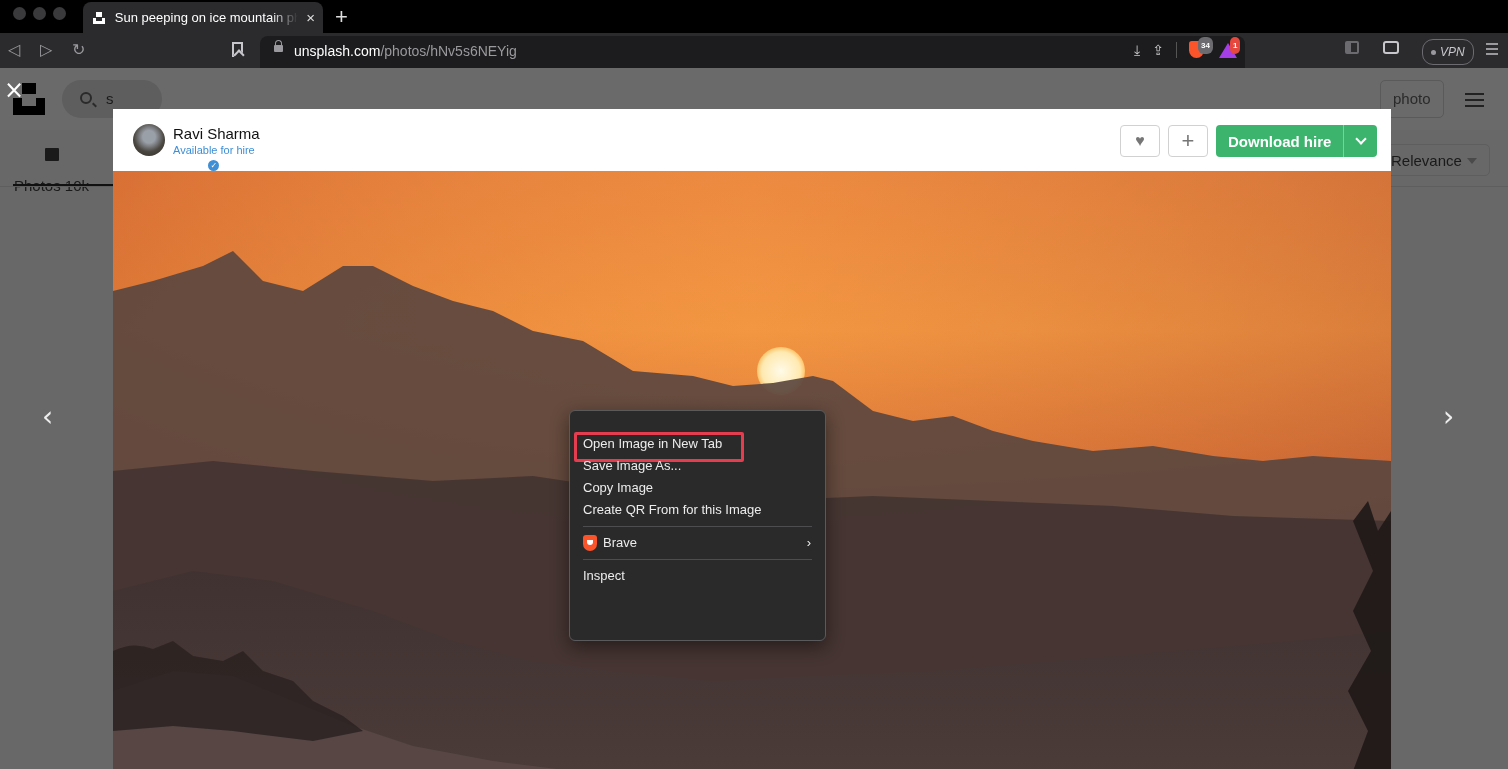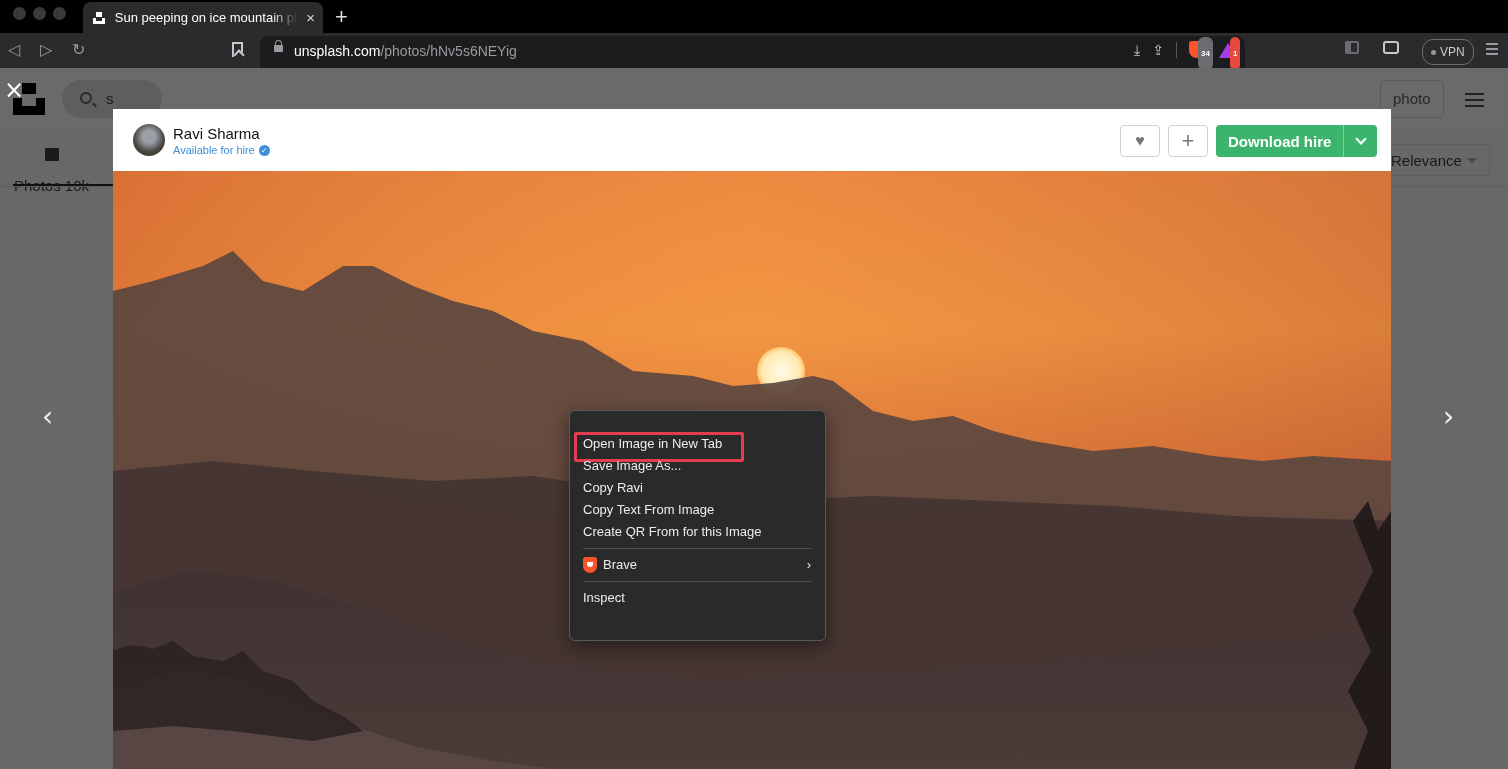--- a/index.html
+++ b/index.html
@@ -24,30 +24,30 @@
   .urlbar { position: absolute; left: 260px; top: 3px; width: 985px; height: 41px; background: #1c1c1e; border-radius: 8px; }
   .lock-icon { position: absolute; left: 14px; top: 9px; width: 9px; height: 7px; background: #9a9a9e; border-radius: 1px; }
   .lock-icon::before { content: ""; position: absolute; left: 1px; top: -5px; width: 5px; height: 5px; border: 1.5px solid #9a9a9e; border-bottom: none; border-radius: 4px 4px 0 0; }
   .url { position: absolute; left: 34px; top: 7px; font-size: 14px; color: #fff; }
   .url .path { color: #9a9a9e; }
   .url-actions { position: absolute; right: 8px; top: 5px; display: flex; align-items: center; gap: 12px; }
   .url-icon { color: #c8c8cc; font-size: 14px; cursor: pointer; }
   .url-sep { width: 1px; height: 16px; background: #555; }
   .shield { position: relative; width: 18px; height: 18px; }
   .shield .lion { width: 15px; height: 17px; background: #fb542b; border-radius: 3px 3px 8px 8px; }
-  .badge { position: absolute; top: -4px; left: 9px; font-size: 8px; color: #fff; border-radius: 6px; padding: 12px 3px; font-weight: bold; }
+  .badge { position: absolute; top: -4px; left: 9px; font-size: 8px; color: #fff; border-radius: 6px; padding: 4px 3px; font-weight: bold; }
   .badge.gray { background: #6b6b70; }
   .badge.red { background: #e5483f; left: 11px; }
   .rewards { position: relative; width: 18px; height: 18px; }
   .rewards .tri { width: 0; height: 0; border-left: 9px solid transparent; border-right: 9px solid transparent; border-bottom: 15px solid #a43fe8; margin-top: 2px; }
   .rt-icon { position: absolute; top: 8px; cursor: pointer; }
   .sidebar-icon { left: 1345px; width: 14px; height: 13px; border: 2px solid #6b6b70; border-radius: 2px; }
   .sidebar-icon::before { content: ""; position: absolute; left: 0; top: 0; width: 4px; height: 9px; background: #6b6b70; }
   .wallet-icon { left: 1383px; width: 16px; height: 13px; border: 2px solid #c8c8cc; border-radius: 3px; }
-  .vpn-btn { position: absolute; left: 1422px; top: 6px; height: 26px; border: 1px solid #6b6b70; border-radius: 11px; padding: 0 8px; font-size: 12px; color: #c8c8cc; display: flex; align-items: center; gap: 4px; cursor: pointer; }
+  .vpn-btn { position: absolute; left: 1422px; top: 6px; height: 26px; border: 1px solid #6b6b70; border-radius: 11px; padding: 0 8px; font-size: 12px; color: #c8c8cc; display: flex; align-items: center; gap: 4px; cursor: pointer; font-style: italic; }
   .vpn-dot { width: 5px; height: 5px; border-radius: 50%; background: #9a9a9e; }
   .menu-icon { position: absolute; left: 1486px; top: 10px; width: 12px; }
   .menu-icon span { display: block; height: 2px; background: #9a9a9e; margin-bottom: 3px; }
 
   
   .page { position: absolute; left: 0; top: 68px; width: 1508px; height: 701px; background: #686868; overflow: hidden; }
   .page-header { position: absolute; left: 0; top: 0; width: 1508px; height: 62px; background: #6a6a6a; }
   .logo { position: absolute; left: 13px; top: 15px; width: 32px; height: 32px; }
   .logo .t { position: absolute; left: 9px; top: 0; width: 14px; height: 11px; background: #000; }
   .logo .bl { position: absolute; left: 0; top: 15px; width: 32px; height: 17px; background: #000; }
@@ -66,21 +66,21 @@
   .filter-line { position: absolute; left: 0; top: 118px; width: 1508px; height: 1px; background: #5e5e5e; }
   .relevance { position: absolute; left: 1380px; top: 76px; width: 110px; height: 32px; border: 1px solid #5e5e5e; border-radius: 5px; font-size: 15px; color: #1a1a1a; padding: 7px 0 0 10px; }
   .relevance .caret { position: absolute; right: 12px; top: 13px; width: 0; height: 0; border-left: 5px solid transparent; border-right: 5px solid transparent; border-top: 6px solid #4a4a4a; }
   .nav-arrow { position: absolute; color: #eee; font-size: 28px; cursor: pointer; font-family: "DejaVu Sans", sans-serif; }
 
   
   .modal { position: absolute; left: 113px; top: 0; width: 1278px; height: 701px; background: #fff; overflow: hidden; margin-top: 41px; }
   .modal-header { position: absolute; left: 0; top: 0; width: 1278px; height: 62px; background: #fff; }
   .avatar { position: absolute; left: 20px; top: 15px; width: 32px; height: 32px; border-radius: 50%; background: radial-gradient(circle at 50% 40%, #9aa0a8 0 25%, #4a4640 60%, #2e2a25 100%); }
   .author-name { position: absolute; left: 60px; top: 16px; font-size: 15px; color: #111; }
-  .hire { position: absolute; left: 60px; top: 35px; font-size: 11px; color: #3e8fd6; display: flex; align-items: center; gap: 4px; cursor: pointer; }
+  .hire { position: absolute; left: 60px; top: 35px; font-size: 11px; color: #3e8fd6; display: flex; align-items: center; gap: 4px; cursor: pointer; flex-direction: column; }
   .verified-icon { width: 11px; height: 11px; border-radius: 50%; background: #3e8fd6; color: #fff; font-size: 8px; text-align: center; line-height: 11px; }
   .hdr-btn { position: absolute; top: 16px; width: 40px; height: 32px; border: 1px solid #d1d1d1; border-radius: 4px; background: #fff; cursor: pointer; display: flex; align-items: center; justify-content: center; color: #767676; }
   .heart { font-size: 16px; color: #767676; }
   .plus { font-size: 22px; color: #767676; line-height: 22px; }
   .download-group { position: absolute; left: 1103px; top: 16px; height: 32px; display: flex; }
   .download-btn { background: #3cb46e; color: #fff; font-size: 15px; font-weight: bold; height: 32px; padding: 0 12px; border-radius: 4px 0 0 4px; display: flex; align-items: center; cursor: pointer; }
   .download-caret { background: #3cb46e; width: 34px; height: 32px; border-left: 1px solid #7ad19f; border-radius: 0 4px 4px 0; display: flex; align-items: center; justify-content: center; cursor: pointer; }
   .download-caret .chev { width: 8px; height: 8px; border-right: 2px solid #fff; border-bottom: 2px solid #fff; transform: rotate(45deg); margin-top: -4px; }
 
   .photo { position: absolute; left: 0; top: 62px; width: 1278px; height: 639px; overflow: hidden; cursor: zoom-in; }
@@ -241,22 +241,21 @@
         <path d="M0 520 L60 500 L120 505 L180 530 L240 555 L300 575 L380 590 L460 600 L560 610 L680 620 L800 625 L1278 620 L1278 639 L0 639 Z" fill="#5c4b48" opacity="0.75"></path>
         <path d="M0 480 Q20 470 40 478 L60 470 L80 485 L110 490 L130 480 L150 500 L180 510 L200 530 L230 545 L250 560 L200 570 L120 560 L60 555 L0 560 Z" fill="#2a2221" opacity="0.85"></path>
         <path d="M1240 350 L1255 330 L1265 360 L1278 340 L1278 639 L1250 639 L1240 600 L1255 560 L1235 520 L1258 480 L1240 440 L1260 400 Z" fill="#1e1817" opacity="0.9"></path>
       </svg>
     </div>
   </div>
 
   <div class="ctx" style="top:342px">
     <div class="ctx-item highlight">Open Image in New Tab</div>
     <div class="ctx-item">Save Image As...</div>
-    <div class="ctx-item">Copy Ravi</div>
-    <div class="ctx-item">Copy Text From Image</div>
+    <div class="ctx-item">Copy Image</div>
     <div class="ctx-item">Create QR From for this Image</div>
     <div class="ctx-sep"></div>
     <div class="ctx-item brave">
       <span class="brave-icon"></span>
       <span>Brave</span>
       <span class="submenu-arrow">›</span>
     </div>
     <div class="ctx-sep"></div>
     <div class="ctx-item">Inspect</div>
   </div>

